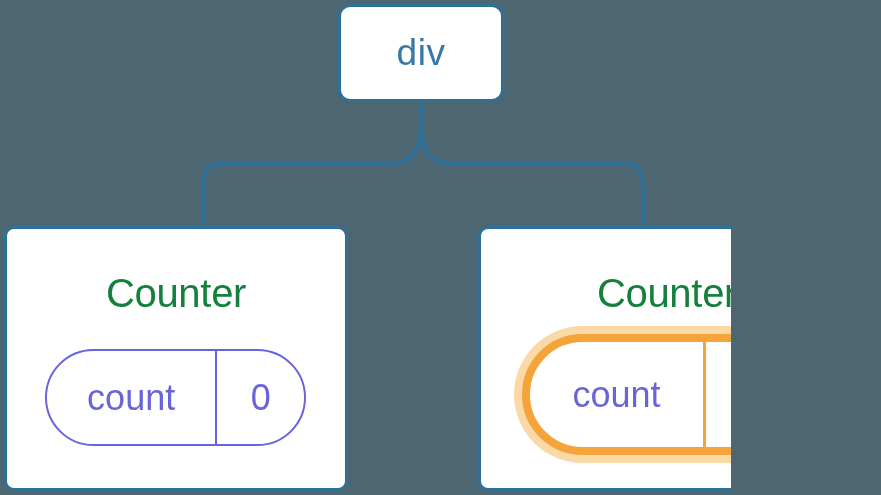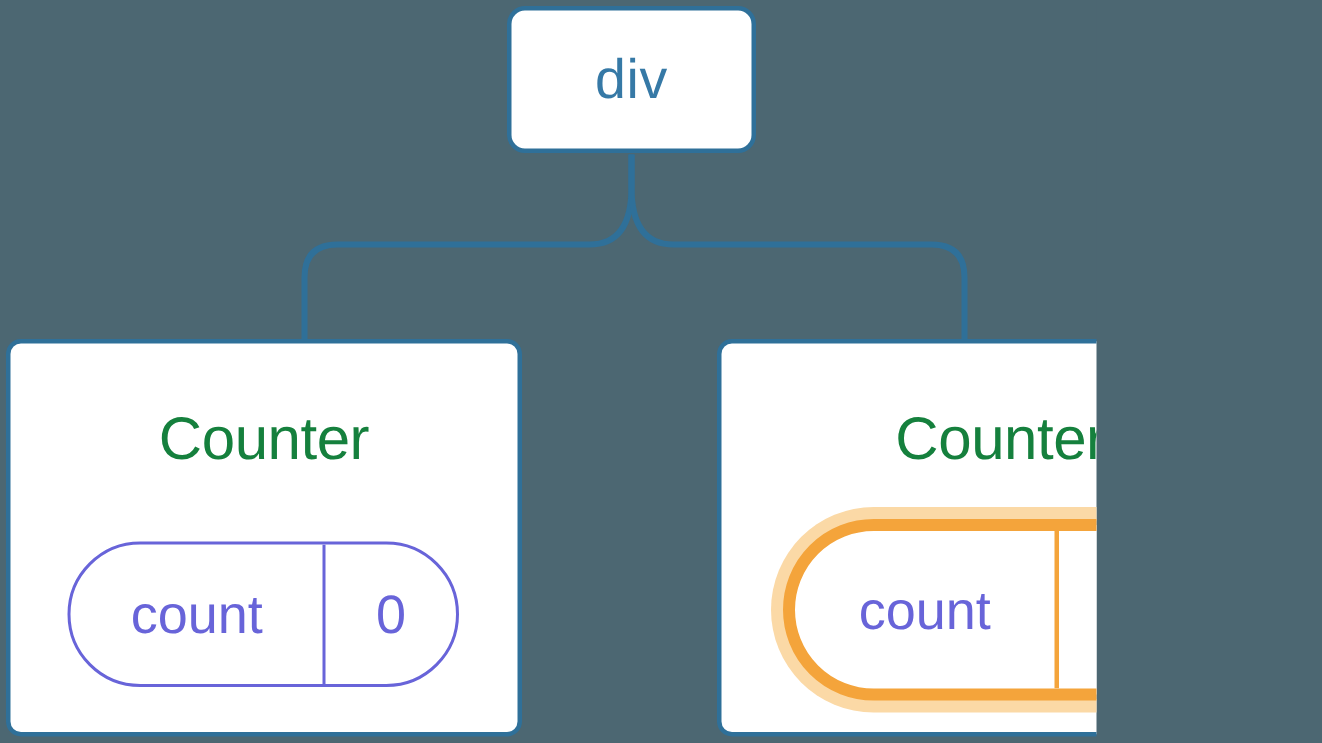--- a/index.html
+++ b/index.html
@@ -59,21 +59,20 @@
   .pill {
     position: absolute;
     box-sizing: border-box;
     background: #ffffff;
     border-radius: 999px;
     display: flex;
     align-items: stretch;
     overflow: hidden;
     font-size: 36px;
     color: #6864d9;
-    margin-top: 12px;
   }
   .pill-normal {
     left: 38px; top: 120px;
     width: 261px; height: 97px;
     border: 2px solid #6864d9;
   }
   .pill-highlight {
     left: 41px; top: 105px;
     width: 281px; height: 121px;
     border: 8px solid #f4a43b;

